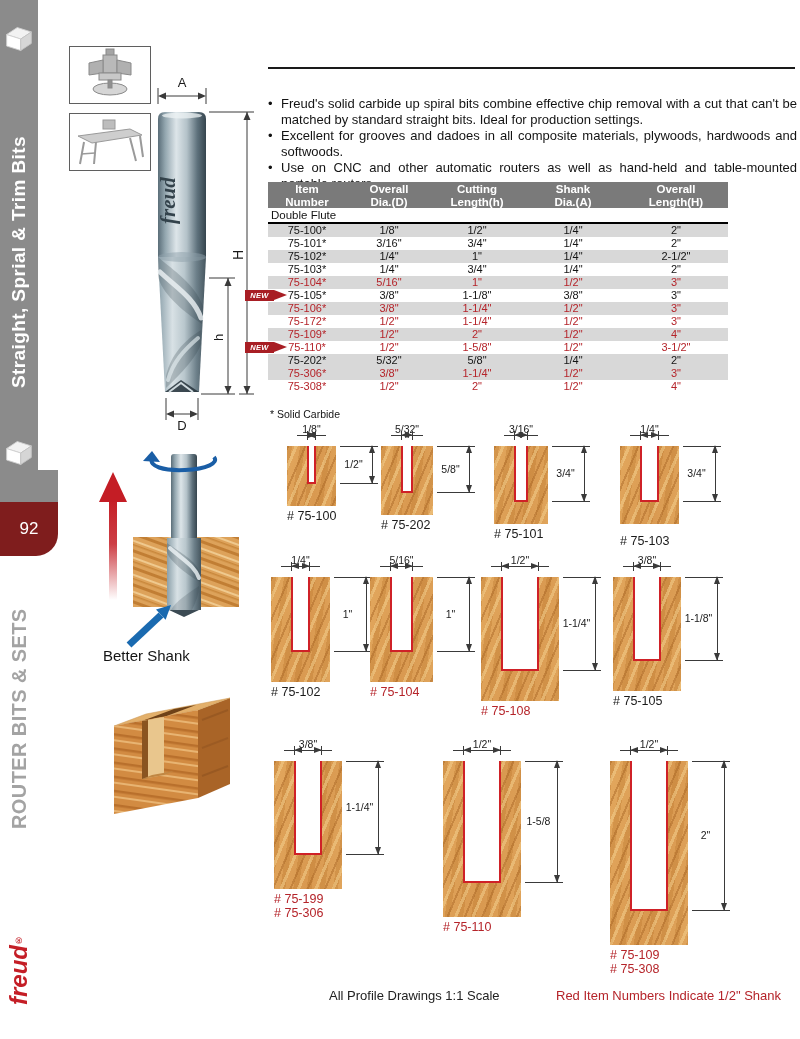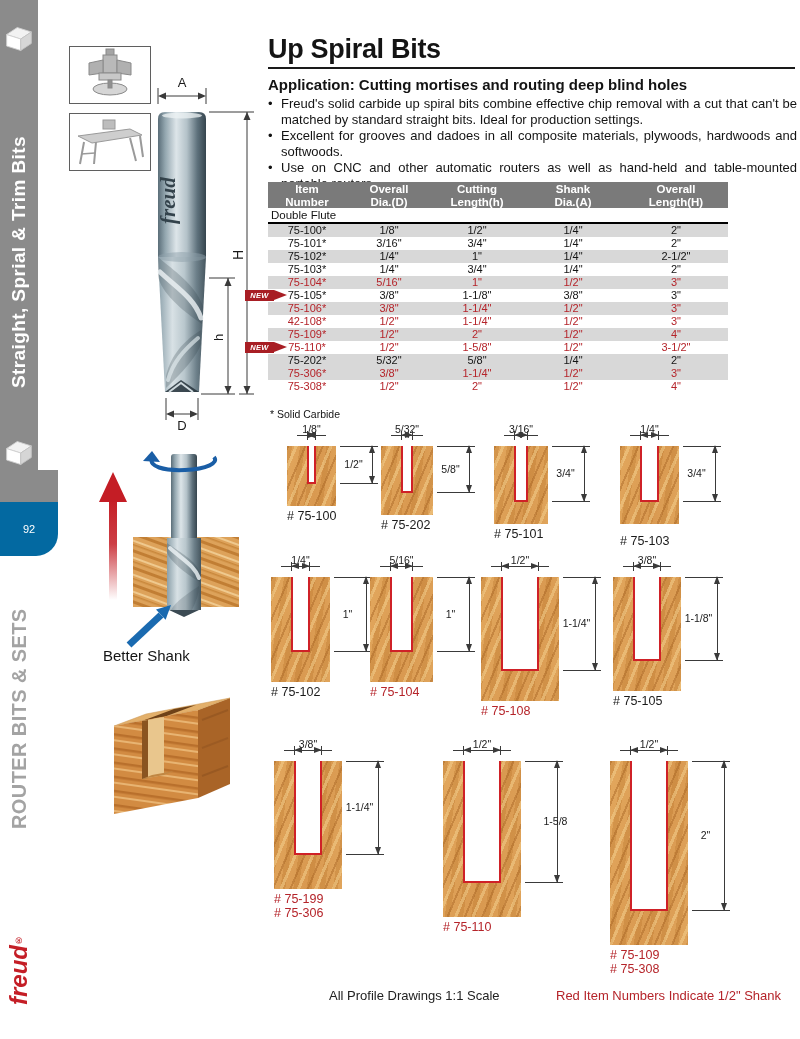--- a/index.html
+++ b/index.html
@@ -5,23 +5,23 @@
   html,body{margin:0;padding:0;background:#fff;}
   #page{position:relative;width:800px;height:1039px;background:#fff;overflow:hidden;
         font-family:"Liberation Sans",sans-serif;color:#111;}
   .abs{position:absolute;}
   .vtext{writing-mode:vertical-rl;transform:rotate(180deg);display:flex;
          align-items:center;justify-content:center;text-align:center;}
 
   
   .band{left:0;top:0;width:38px;height:470px;background:#8b8b8b;}
   .band-wide{left:0;top:470px;width:58px;height:34px;background:#8b8b8b;}
-  .pagebox{left:0;top:502px;width:58px;height:54px;background:#0369a1;
+  .pagebox{left:0;top:502px;width:58px;height:54px;background:#7f1d1d;
            border-radius:0 0 22px 0;color:#fff;display:flex;align-items:center;
-           justify-content:center;font-size:11px;}
+           justify-content:center;font-size:17px;}
   .side-top{left:0;top:90px;width:38px;height:345px;color:#fff;font-weight:bold;
             font-size:19px;letter-spacing:.4px;}
   .side-bottom{left:0;top:583px;width:38px;height:272px;color:#a3a3a3;font-weight:bold;
                font-size:20px;letter-spacing:.4px;}
   .side-brand{left:0;top:918px;width:38px;height:104px;color:#c41e26;font-weight:bold;
               font-style:italic;font-size:24px;}
   .side-brand sup{font-size:9px;}
   .cube1{left:3px;top:24px;}
   .cube2{left:3px;top:438px;}
 
@@ -221,23 +221,21 @@
     <polygon points="95,322 91.5,314 98.5,314" fill="#3a3a3a"></polygon>
     <polygon points="114,40 110.5,48 117.5,48" fill="#3a3a3a"></polygon>
     <polygon points="114,322 110.5,314 117.5,314" fill="#3a3a3a"></polygon>
     <polygon points="33,342 41,338.5 41,345.5" fill="#3a3a3a"></polygon>
     <polygon points="65,342 57,338.5 57,345.5" fill="#3a3a3a"></polygon>
     <text transform="translate(90,269) rotate(-90)" font-size="13" fill="#1a1a1a">h</text>
     <text transform="translate(110,188) rotate(-90)" font-size="14" fill="#1a1a1a">H</text>
     <text x="49" y="358" font-size="13" text-anchor="middle" fill="#1a1a1a">D</text>
   </svg>
 
-  <div class="abs title">Up Spiral Bits</div>
   <div class="abs rule"></div>
-  <div class="abs app">Application: Cutting mortises and routing deep blind holes</div>
   <div class="abs bullets">
       <div class="bullet">
         <span class="bdot">•</span>
         <div class="btxt">Freud's solid carbide up spiral bits combine effective chip removal with a cut that can't be matched by standard straight bits. Ideal for production settings.</div>
       </div>
       <div class="bullet">
         <span class="bdot">•</span>
         <div class="btxt">Excellent for grooves and dadoes in all composite materials, plywoods, hardwoods and softwoods.</div>
       </div>
       <div class="bullet">
@@ -298,21 +296,21 @@
         <div class="td" style="width: 104px;">3"</div>
       </div>
       <div class="tr shade red">
         <div class="td" style="width: 78px;">75-106*</div>
         <div class="td" style="width: 86px;">3/8"</div>
         <div class="td" style="width: 90px;">1-1/4"</div>
         <div class="td" style="width: 102px;">1/2"</div>
         <div class="td" style="width: 104px;">3"</div>
       </div>
       <div class="tr red">
-        <div class="td" style="width: 78px;">42-108*</div>
+        <div class="td" style="width: 78px;">75-172*</div>
         <div class="td" style="width: 86px;">1/2"</div>
         <div class="td" style="width: 90px;">1-1/4"</div>
         <div class="td" style="width: 102px;">1/2"</div>
         <div class="td" style="width: 104px;">3"</div>
       </div>
       <div class="tr shade red">
         <div class="td" style="width: 78px;">75-109*</div>
         <div class="td" style="width: 86px;">1/2"</div>
         <div class="td" style="width: 90px;">2"</div>
         <div class="td" style="width: 102px;">1/2"</div>
@@ -556,21 +554,21 @@
       <div class="dline-h" style="left: 10px; width: 58px; top: -11px;"></div>
       <div class="tick-v" style="left: 20px; top: -15px; height: 9px;"></div>
       <div class="tick-v" style="left: 57px; top: -15px; height: 9px;"></div>
       <div class="ah l" style="left: 20px; top: -14px;"></div>
       <div class="ah r" style="left: 50px; top: -14px;"></div>
       <div class="tick-h" style="left: 82px; width: 38px; top: 0px;"></div>
       <div class="tick-h" style="left: 82px; width: 38px; top: 121px;"></div>
       <div class="dline-v" style="left: 114px; top: 0px; height: 122px;"></div>
       <div class="av u" style="left: 111px; top: -1px;"></div>
       <div class="av d" style="left: 111px; top: 114px;"></div>
-      <div class="dlabel" style="left: 96px; width: 33px; top: 54px;">1-5/8</div>
+      <div class="dlabel" style="left: 79px; width: 33px; top: 54px;">1-5/8</div>
       <div class="pid red" style="top: 159px; left: 0px;"># 75-110</div>
     </div>
     <div class="profile" style="left: 610px; top: 761px; width: 138px; height: 224px;">
       <div class="wood" style="width: 78px; height: 184px;">
         <div class="slot" style="left: 20px; width: 38px; height: 150px;"></div>
       </div>
       <div class="dlabel" style="left: 4px; width: 70px; top: -23px;">1/2"</div>
       <div class="dline-h" style="left: 10px; width: 58px; top: -11px;"></div>
       <div class="tick-v" style="left: 20px; top: -15px; height: 9px;"></div>
       <div class="tick-v" style="left: 57px; top: -15px; height: 9px;"></div>

